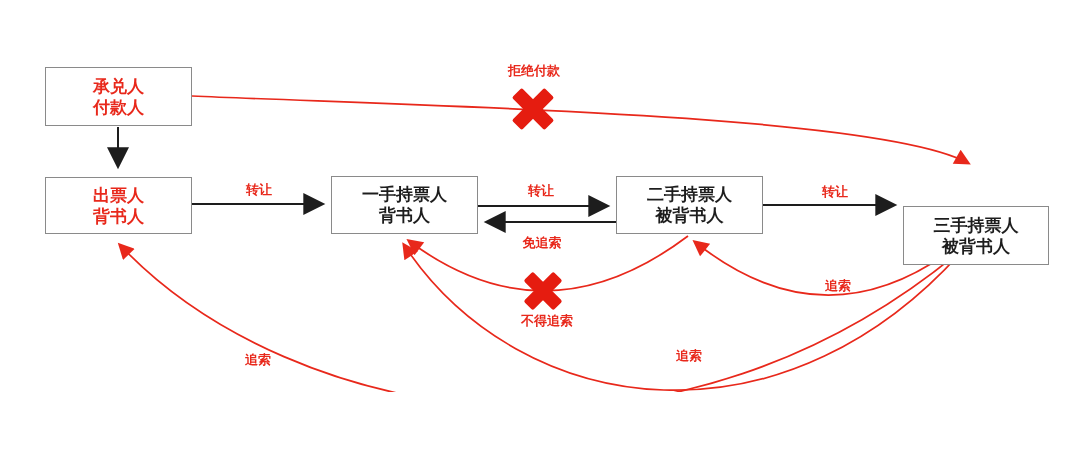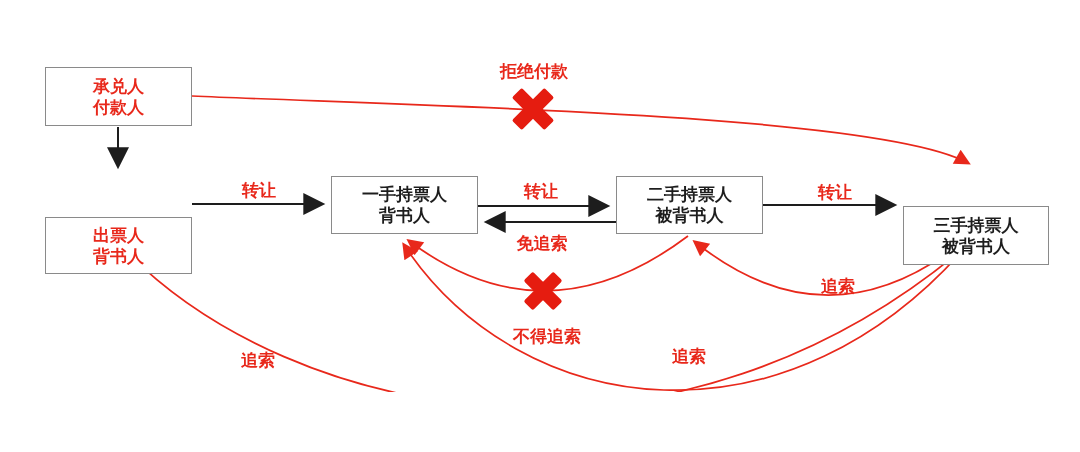--- a/index.html
+++ b/index.html
@@ -12,21 +12,21 @@
     display:flex;flex-direction:column;align-items:center;justify-content:center;
     box-sizing:border-box;z-index:2;
   }
   .node .nline{
     font-size:17px;font-weight:bold;line-height:21px;text-align:center;white-space:nowrap;
   }
   .node.red-text .nline{color:#e8281b;}
   .node.black-text .nline{color:#1d1d1d;}
   .edge-label{
     position:absolute;transform:translate(-50%,-50%);
-    font-size:17px;font-weight:bold;color:#e8281b;white-space:nowrap;z-index:3;
+    font-size:13px;font-weight:bold;color:#e8281b;white-space:nowrap;z-index:3;
   }
   #arrow-layer{position:absolute;left:0;top:0;z-index:1;pointer-events:none;}
 </style>
 </head>
 <body>
 
 <div id="stage">
 
   <svg id="arrow-layer" width="1080" height="452" viewBox="0 0 1080 452">
     <defs>
@@ -62,21 +62,21 @@
       <rect x="-21" y="-6.5" width="42" height="13" rx="2"></rect>
       <rect x="-6.5" y="-21" width="13" height="42" rx="2"></rect>
     </g>
   </svg>
 
   <div class="node red-text" style="left:45px;top:67px;width:147px;height:59px;">
     <span class="nline">承兑人</span>
     <span class="nline">付款人</span>
   </div>
 
-  <div class="node red-text" style="left:45px;top:177px;width:147px;height:57px;margin-top:40px;">
+  <div class="node red-text" style="left:45px;top:177px;width:147px;height:57px;">
     <span class="nline">出票人</span>
     <span class="nline">背书人</span>
   </div>
 
   <div class="node black-text" style="left:331px;top:176px;width:147px;height:58px;">
     <span class="nline">一手持票人</span>
     <span class="nline">背书人</span>
   </div>
 
   <div class="node black-text" style="left:616px;top:176px;width:147px;height:58px;">
@@ -87,18 +87,18 @@
   <div class="node black-text" style="left:903px;top:176px;width:146px;height:59px;margin-top:30px;">
     <span class="nline">三手持票人</span>
     <span class="nline">被背书人</span>
   </div>
 
   <div class="edge-label" style="left:534px;top:71px;">拒绝付款</div>
   <div class="edge-label" style="left:259px;top:190px;">转让</div>
   <div class="edge-label" style="left:541px;top:191px;">转让</div>
   <div class="edge-label" style="left:835px;top:192px;">转让</div>
   <div class="edge-label" style="left:542px;top:243px;text-align:center;">免追索</div>
-  <div class="edge-label" style="left:547px;top:336px;text-align:center;">不得追索</div>
+  <div class="edge-label" style="left:547px;top:321px;text-align:center;">不得追索</div>
   <div class="edge-label" style="left:838px;top:286px;">追索</div>
   <div class="edge-label" style="left:689px;top:356px;">追索</div>
   <div class="edge-label" style="left:258px;top:360px;">追索</div>
 
 </div>
 
 </body></html>

